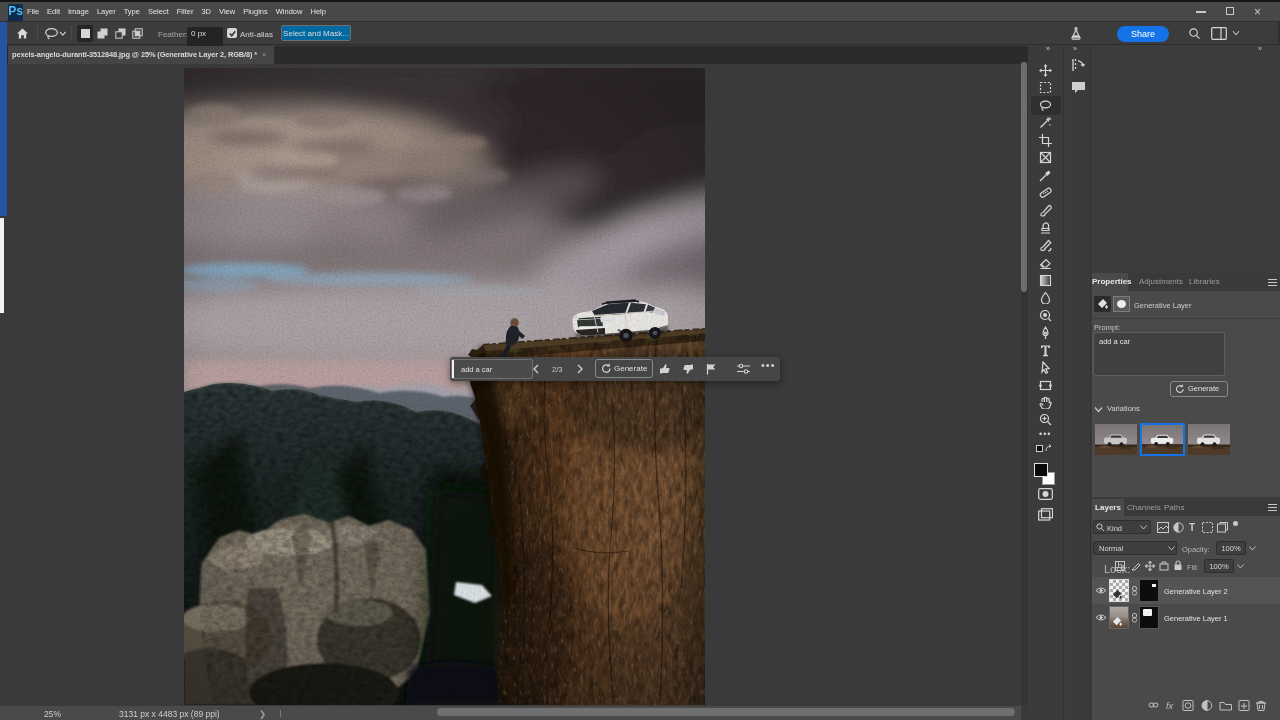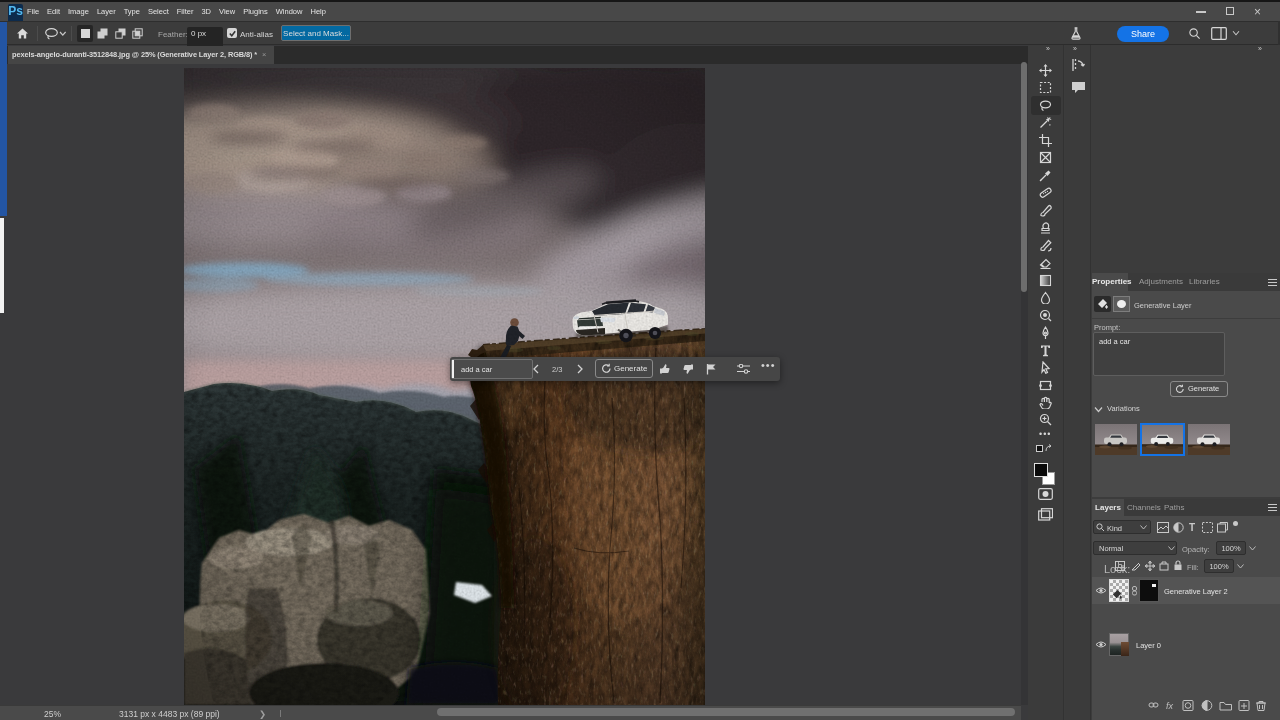--- a/index.html
+++ b/index.html
@@ -647,28 +647,36 @@
           <path d="M1 6 L6 1 l4 4 -5 5z M8 9 l1.5 2 1.5-2 -1.5-2.2z" fill="#333"></path>
         </svg>
         <svg class="abs" style="left:39px;top:9px;" width="7" height="10" viewBox="0 0 7 10">
           <rect x="1.5" y="0.5" width="4" height="4" rx="1.5" stroke="#b9b9b9" fill="none"></rect>
           <rect x="1.5" y="5" width="4" height="4" rx="1.5" stroke="#b9b9b9" fill="none"></rect>
         </svg>
         <div class="abs" style="left:47px;top:2px;width:20px;height:23px;background:#0d0d0d;border:1px solid #585858;"></div>
         <div class="abs" style="left:60px;top:7px;width:4px;height:3px;background:#f2f2f2;"></div>
         <div class="abs" style="left:72px;top:10px;font-size:7.5px;color:#e2e2e2;">Generative Layer 2</div>
       </div>
-    <div class="abs" style="left:0;top:132px;width:188px;height:27px;" id="lrow3">
+    <div class="abs" style="left:0;top:105px;width:188px;height:27px;" id="lrow2">
         <svg class="abs" style="left:3px;top:9px;" width="12" height="9" viewBox="0 0 12 9">
           <path d="M1 4.5 Q6 -0.5 11 4.5 Q6 9.5 1 4.5z" stroke="#cfcfcf" fill="none"></path>
           <circle cx="6" cy="4.5" r="1.6" fill="#cfcfcf"></circle>
         </svg>
-        <div class="abs" style="left:17px;top:2px;width:20px;height:23px;background:linear-gradient(180deg,#a8a0a2 0%,#9a9294 40%,#3a4440 60%,#2a3230 75%,#1e2422 100%);border:1px solid #666;"></div>
-        <div class="abs" style="left:29px;top:11px;width:8px;height:14px;background:linear-gradient(180deg,#6e4c34,#3a2518);"></div>
-        <div class="abs" style="left:44px;top:10px;font-size:7.5px;color:#e2e2e2;">Layer 0</div>
+        <div class="abs" style="left:17px;top:2px;width:20px;height:23px;background:linear-gradient(180deg,#b0a8a4 0%,#988e8c 45%,#7a6a5e 65%,#5a4434 100%);border:1px solid #666;"></div>
+        <svg class="abs" style="left:20px;top:12px;" width="11" height="11" viewBox="0 0 12 12">
+          <path d="M1 6 L6 1 l4 4 -5 5z M8 9 l1.5 2 1.5-2 -1.5-2.2z" fill="#e8e8e8"></path>
+        </svg>
+        <svg class="abs" style="left:39px;top:9px;" width="7" height="10" viewBox="0 0 7 10">
+          <rect x="1.5" y="0.5" width="4" height="4" rx="1.5" stroke="#b9b9b9" fill="none"></rect>
+          <rect x="1.5" y="5" width="4" height="4" rx="1.5" stroke="#b9b9b9" fill="none"></rect>
+        </svg>
+        <div class="abs" style="left:47px;top:2px;width:20px;height:23px;background:#0d0d0d;border:1px solid #585858;"></div>
+        <div class="abs" style="left:51px;top:5px;width:9px;height:7px;background:#f2f2f2;border-radius:1px;"></div>
+        <div class="abs" style="left:72px;top:10px;font-size:7.5px;color:#e2e2e2;">Generative Layer 1</div>
       </div>
 
     <svg class="abs" style="left:56px;top:200px;" width="130" height="13" viewBox="0 0 130 13">
       <g stroke="#c0c0c0" fill="none">
         <rect x="1" y="4" width="5" height="4" rx="2"></rect>
           <rect x="5" y="4" width="5" height="4" rx="2"></rect>
         <text x="18" y="10" font-size="9" fill="#c0c0c0" stroke="none" font-style="italic" font-family="Liberation Sans">fx</text>
         <rect x="35" y="1.5" width="10" height="10" rx="1"></rect>
           <circle cx="40" cy="6.5" r="2.8"></circle>
         <circle cx="59" cy="6.5" r="4.8"></circle>

